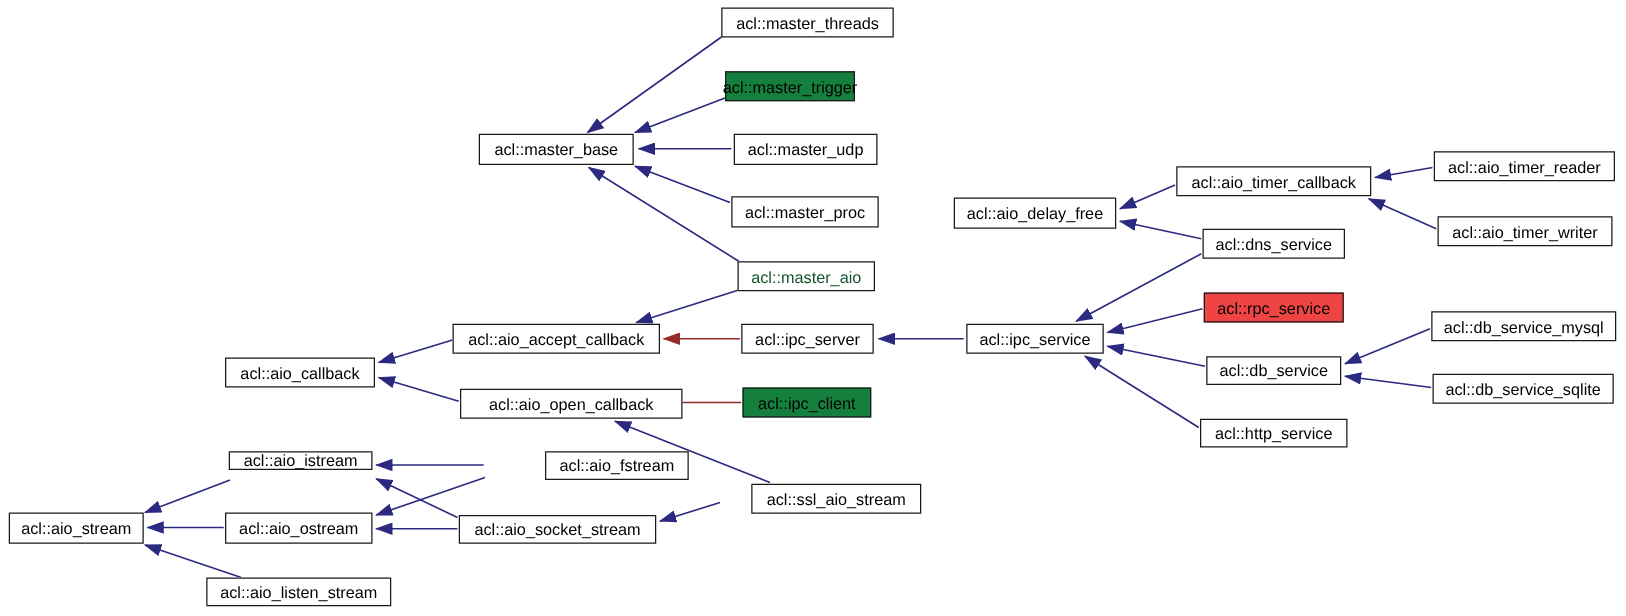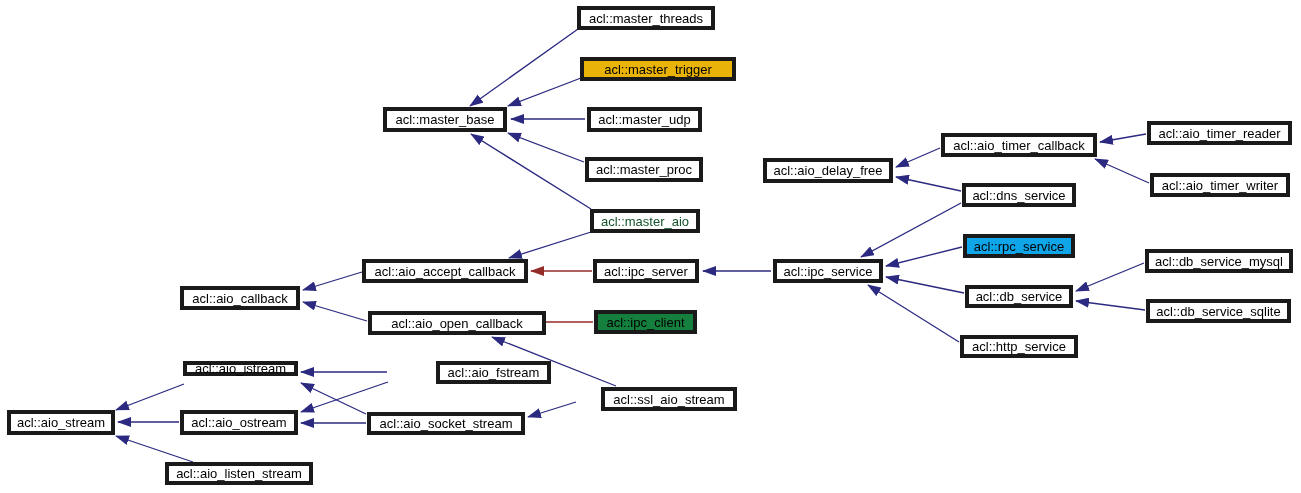--- a/index.html
+++ b/index.html
@@ -19,21 +19,21 @@
     position: absolute;
     left: 0;
     top: 0;
     width: 1301px;
     height: 493px;
   }
   .node {
     position: absolute;
     box-sizing: border-box;
     background: #ffffff;
-    border: 4px solid #1d4ed8;
+    border: 1px solid #1d4ed8;
     color: #000000;
     font-size: 13px;
     line-height: 1;
     display: flex;
     align-items: center;
     justify-content: center;
     white-space: nowrap;
     cursor: pointer;
   }
 </style>
@@ -78,35 +78,35 @@
         <line x1="388" y1="382" x2="301" y2="412" stroke="#2b2a80" stroke-width="1.3" marker-end="url(#arrow-public)"></line>
         <line x1="366" y1="414" x2="301" y2="383" stroke="#2b2a80" stroke-width="1.3" marker-end="url(#arrow-public)"></line>
         <line x1="366" y1="423" x2="301" y2="423" stroke="#2b2a80" stroke-width="1.3" marker-end="url(#arrow-public)"></line>
         <line x1="576" y1="402" x2="528" y2="417" stroke="#2b2a80" stroke-width="1.3" marker-end="url(#arrow-public)"></line>
         <line x1="592" y1="271" x2="531" y2="271" stroke="#942d28" stroke-width="1.3" marker-end="url(#arrow-private)"></line>
         <line x1="593" y1="322" x2="525" y2="322" stroke="#942d28" stroke-width="1.3" marker-end="url(#arrow-private)"></line>
       </g>
   </svg>
   <div id="node-layer">
       <div class="node" style="left: 577px; top: 6px; width: 138px; height: 24px; border-color: rgb(26, 26, 26); background: rgb(255, 255, 255); color: rgb(0, 0, 0);">acl::master_threads</div>
-      <div class="node" style="left: 580px; top: 57px; width: 156px; height: 24px; border-color: rgb(26, 26, 26); background: #eab308; color: rgb(0, 0, 0);">acl::master_trigger</div>
+      <div class="node" style="left: 580px; top: 57px; width: 104px; height: 24px; border-color: rgb(26, 26, 26); background: #15803d; color: rgb(0, 0, 0);">acl::master_trigger</div>
       <div class="node" style="left: 383px; top: 107px; width: 124px; height: 25px; border-color: rgb(26, 26, 26); background: rgb(255, 255, 255); color: rgb(0, 0, 0);">acl::master_base</div>
       <div class="node" style="left: 587px; top: 107px; width: 115px; height: 25px; border-color: rgb(26, 26, 26); background: rgb(255, 255, 255); color: rgb(0, 0, 0);">acl::master_udp</div>
       <div class="node" style="left: 585px; top: 157px; width: 118px; height: 25px; border-color: rgb(26, 26, 26); background: rgb(255, 255, 255); color: rgb(0, 0, 0);">acl::master_proc</div>
       <div class="node" style="left: 590px; top: 209px; width: 110px; height: 24px; border-color: rgb(26, 26, 26); background: rgb(255, 255, 255); color: #14532d;">acl::master_aio</div>
       <div class="node" style="left: 362px; top: 259px; width: 166px; height: 24px; border-color: rgb(26, 26, 26); background: rgb(255, 255, 255); color: rgb(0, 0, 0);">acl::aio_accept_callback</div>
       <div class="node" style="left: 593px; top: 259px; width: 106px; height: 24px; border-color: rgb(26, 26, 26); background: rgb(255, 255, 255); color: rgb(0, 0, 0);">acl::ipc_server</div>
       <div class="node" style="left: 773px; top: 259px; width: 110px; height: 24px; border-color: rgb(26, 26, 26); background: rgb(255, 255, 255); color: rgb(0, 0, 0);">acl::ipc_service</div>
       <div class="node" style="left: 180px; top: 286px; width: 120px; height: 24px; border-color: rgb(26, 26, 26); background: rgb(255, 255, 255); color: rgb(0, 0, 0);">acl::aio_callback</div>
       <div class="node" style="left: 368px; top: 311px; width: 178px; height: 24px; border-color: rgb(26, 26, 26); background: rgb(255, 255, 255); color: rgb(0, 0, 0);">acl::aio_open_callback</div>
       <div class="node" style="left: 594px; top: 310px; width: 103px; height: 24px; border-color: rgb(26, 26, 26); background: #15803d; color: rgb(0, 0, 0);">acl::ipc_client</div>
       <div class="node" style="left: 763px; top: 158px; width: 130px; height: 25px; border-color: rgb(26, 26, 26); background: rgb(255, 255, 255); color: rgb(0, 0, 0);">acl::aio_delay_free</div>
       <div class="node" style="left: 941px; top: 133px; width: 156px; height: 24px; border-color: rgb(26, 26, 26); background: rgb(255, 255, 255); color: rgb(0, 0, 0);">acl::aio_timer_callback</div>
       <div class="node" style="left: 962px; top: 183px; width: 114px; height: 24px; border-color: rgb(26, 26, 26); background: rgb(255, 255, 255); color: rgb(0, 0, 0);">acl::dns_service</div>
-      <div class="node" style="left: 963px; top: 234px; width: 112px; height: 24px; border-color: rgb(26, 26, 26); background: #0ea5e9; color: rgb(0, 0, 0);">acl::rpc_service</div>
+      <div class="node" style="left: 963px; top: 234px; width: 112px; height: 24px; border-color: rgb(26, 26, 26); background: #ef4444; color: rgb(0, 0, 0);">acl::rpc_service</div>
       <div class="node" style="left: 965px; top: 285px; width: 108px; height: 23px; border-color: rgb(26, 26, 26); background: rgb(255, 255, 255); color: rgb(0, 0, 0);">acl::db_service</div>
       <div class="node" style="left: 960px; top: 335px; width: 118px; height: 23px; border-color: rgb(26, 26, 26); background: rgb(255, 255, 255); color: rgb(0, 0, 0);">acl::http_service</div>
       <div class="node" style="left: 1147px; top: 121px; width: 145px; height: 24px; border-color: rgb(26, 26, 26); background: rgb(255, 255, 255); color: rgb(0, 0, 0);">acl::aio_timer_reader</div>
       <div class="node" style="left: 1150px; top: 173px; width: 140px; height: 24px; border-color: rgb(26, 26, 26); background: rgb(255, 255, 255); color: rgb(0, 0, 0);">acl::aio_timer_writer</div>
       <div class="node" style="left: 1145px; top: 249px; width: 148px; height: 24px; border-color: rgb(26, 26, 26); background: rgb(255, 255, 255); color: rgb(0, 0, 0);">acl::db_service_mysql</div>
       <div class="node" style="left: 1146px; top: 299px; width: 145px; height: 24px; border-color: rgb(26, 26, 26); background: rgb(255, 255, 255); color: rgb(0, 0, 0);">acl::db_service_sqlite</div>
       <div class="node" style="left: 183px; top: 361px; width: 115px; height: 15px; border-color: rgb(26, 26, 26); background: rgb(255, 255, 255); color: rgb(0, 0, 0);">acl::aio_istream</div>
       <div class="node" style="left: 7px; top: 410px; width: 108px; height: 25px; border-color: rgb(26, 26, 26); background: rgb(255, 255, 255); color: rgb(0, 0, 0);">acl::aio_stream</div>
       <div class="node" style="left: 180px; top: 410px; width: 118px; height: 25px; border-color: rgb(26, 26, 26); background: rgb(255, 255, 255); color: rgb(0, 0, 0);">acl::aio_ostream</div>
       <div class="node" style="left: 165px; top: 462px; width: 148px; height: 23px; border-color: rgb(26, 26, 26); background: rgb(255, 255, 255); color: rgb(0, 0, 0);">acl::aio_listen_stream</div>

